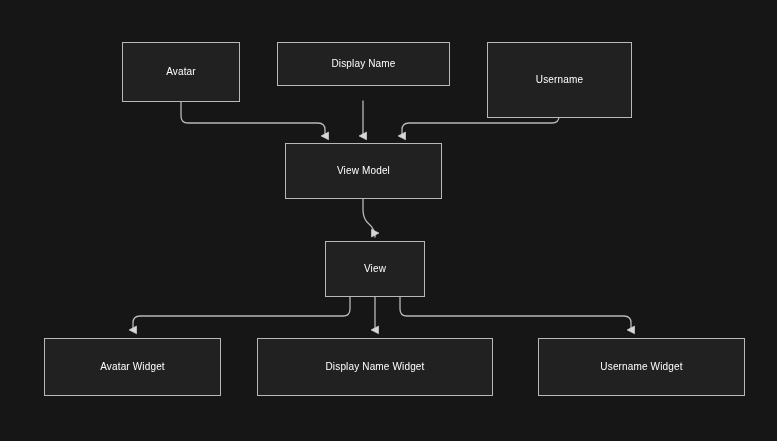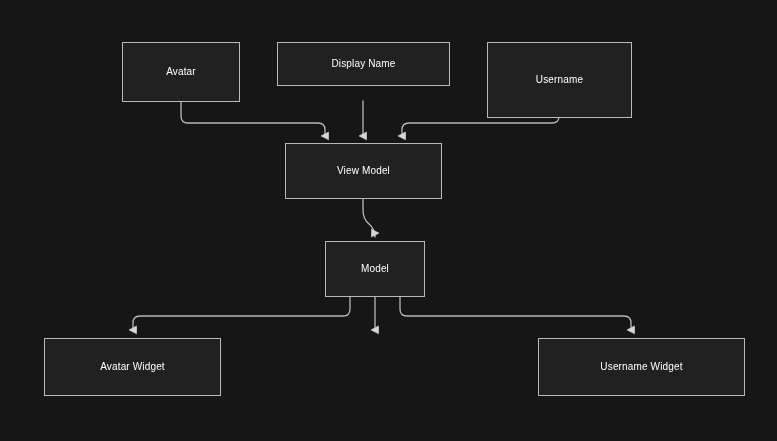--- a/index.html
+++ b/index.html
@@ -83,25 +83,28 @@
 
   <div class="node" style="left:487px; top:42px; width:145px; height:76px;">
     <span class="node-label">Username</span>
   </div>
 
   <div class="node" style="left:285px; top:143px; width:157px; height:56px;">
     <span class="node-label">View Model</span>
   </div>
 
   <div class="node" style="left:325px; top:241px; width:100px; height:56px;">
-    <span class="node-label">Model</span>
+    <span class="node-label">View</span>
   </div>
 
   <div class="node" style="left:44px; top:338px; width:177px; height:58px;">
     <span class="node-label">Avatar Widget</span>
   </div>
 
+  <div class="node" style="left:257px; top:338px; width:236px; height:58px;">
+    <span class="node-label">Display Name Widget</span>
+  </div>
 
   <div class="node" style="left:528px; top:338px; width:207px; height:58px;margin-left:10px;">
     <span class="node-label">Username Widget</span>
   </div>
 
 </div>
 
 </body></html>

